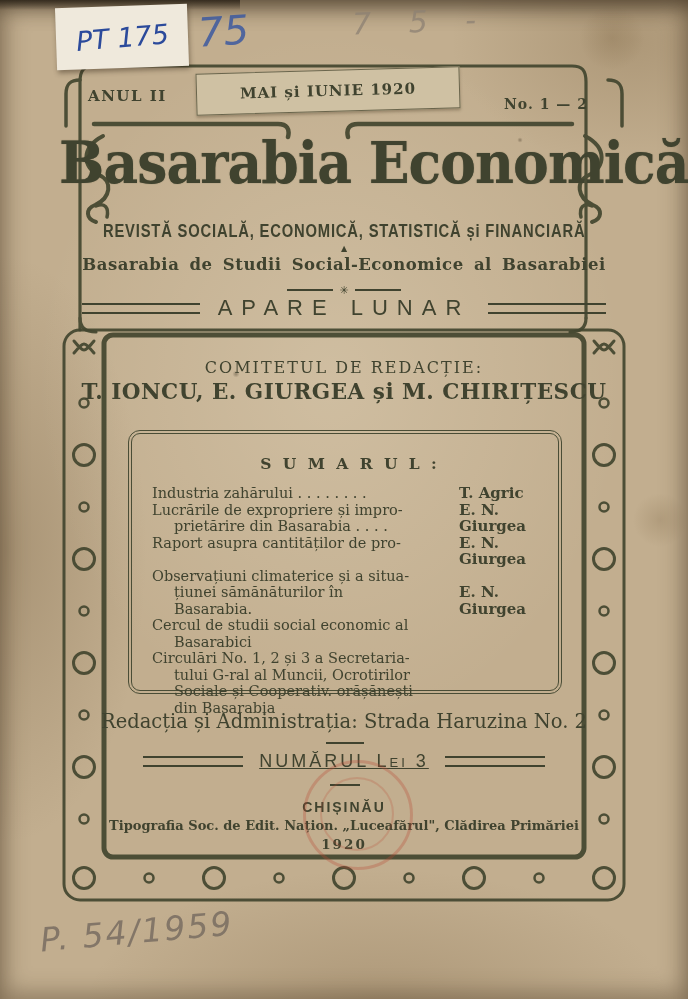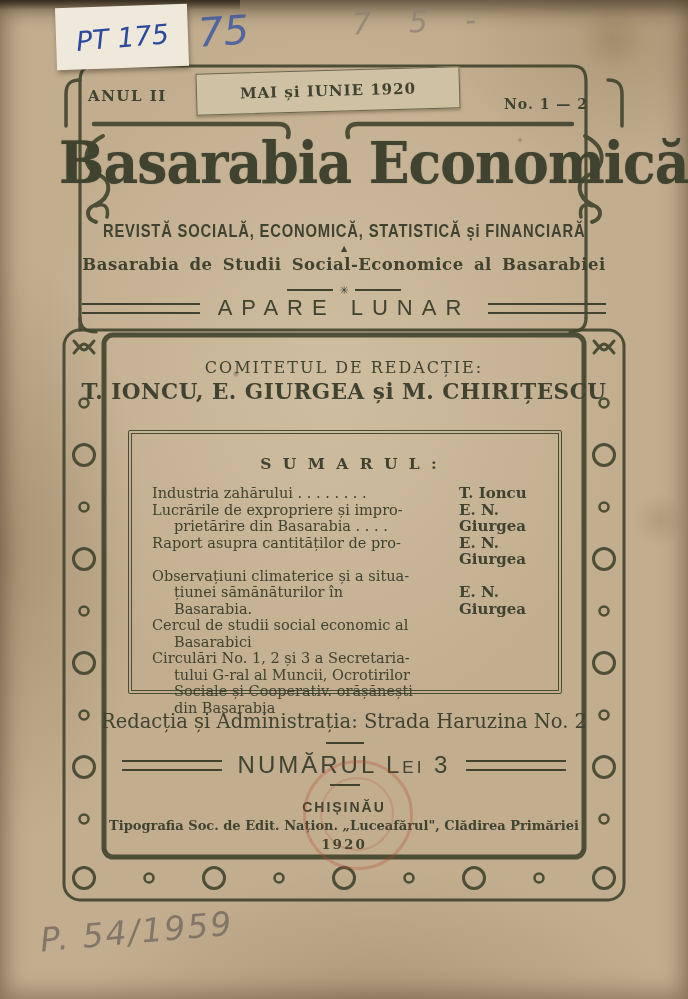--- a/index.html
+++ b/index.html
@@ -43,34 +43,34 @@
   .apare{top:295px;z-index:2;display:flex;align-items:center;justify-content:center;gap:18px;}
   .apare .label{font-family:"Liberation Sans",sans-serif;font-size:22px;letter-spacing:9px;}
   .drule{height:7px;border-top:2.5px solid #40432f;border-bottom:2.5px solid #40432f;width:118px;}
 
   
   .com-label{top:358px;z-index:2;font-size:16px;letter-spacing:2px;}
   .com-members{top:379px;z-index:2;font-size:21.5px;font-weight:bold;letter-spacing:0.5px;}
 
   
   .tocbox{left:128px;top:430px;width:434px;height:264px;z-index:2;
-    border:4px double #4a4d36;border-radius:2px;box-sizing:border-box;padding:20px 10px 0 20px;}
+    border:4px double #4a4d36;border-radius:12px;box-sizing:border-box;padding:20px 10px 0 20px;}
   .toc-head{text-align:center;font-size:15.5px;font-weight:bold;letter-spacing:3px;margin-bottom:12px;}
   .toc-item{display:flex;gap:39px;}
   .toc-text{flex:0 0 268px;font-size:14.5px;line-height:16.5px;}
   .toc-line.cont{padding-left:22px;}
   .toc-author{flex:1;align-self:flex-end;font-size:15px;font-weight:bold;line-height:16.5px;}
 
   
   .address{top:710px;z-index:2;font-size:19.5px;}
   .rule-sm{z-index:2;border-top:2.5px solid #40432f;}
   .r1{left:326px;top:742px;width:38px;}
   .r2{left:330px;top:784px;width:30px;}
   .price-row{top:751px;z-index:2;display:flex;align-items:center;justify-content:center;gap:16px;}
-  .price-row .label{font-family:"Liberation Sans",sans-serif;font-size:24px;letter-spacing:3px;font-variant-caps:small-caps;}
+  .price-row .label{font-family:"Liberation Sans",sans-serif;font-size:18px;letter-spacing:3px;font-variant-caps:small-caps;text-decoration:underline;}
   .price-row .drule{width:100px;}
   .city{top:799px;z-index:2;font-family:"Liberation Sans",sans-serif;font-weight:bold;font-size:14px;letter-spacing:2px;}
   .printer{top:818px;z-index:2;font-size:13px;font-weight:bold;}
   .year{top:836px;z-index:2;font-size:13.5px;font-weight:bold;letter-spacing:2px;}
 
   
   .stamp{left:303px;top:760px;width:104px;height:104px;z-index:4;border:3px solid rgba(186,74,52,0.30);
     border-radius:50%;pointer-events:none;}
   .stamp::after{content:"";position:absolute;left:14px;top:14px;width:70px;height:70px;border:2px solid rgba(186,74,52,0.22);border-radius:50%;}
 
@@ -186,21 +186,21 @@
   <div class="row com-label">COMITETUL DE REDACȚIE:</div>
   <div class="row com-members">T. IONCU, E. GIURGEA și M. CHIRIȚESCU</div>
 
   <div class="abs tocbox">
     <div class="toc-head">S U M A R U L :</div>
 
     <div class="toc-item">
       <div class="toc-text">
         <div class="toc-line">Industria zahărului  .  .  .  .  .  .  .  .</div>
       </div>
-      <div class="toc-author">T. Ioncu</div>
+      <div class="toc-author">T. Agric</div>
     </div>
 
     <div class="toc-item">
       <div class="toc-text">
         <div class="toc-line">Lucrările de expropriere și impro-</div>
         <div class="toc-line cont">prietărire din Basarabia  .  .  .  .</div>
       </div>
       <div class="toc-author">E. N. Giurgea</div>
     </div>
 

